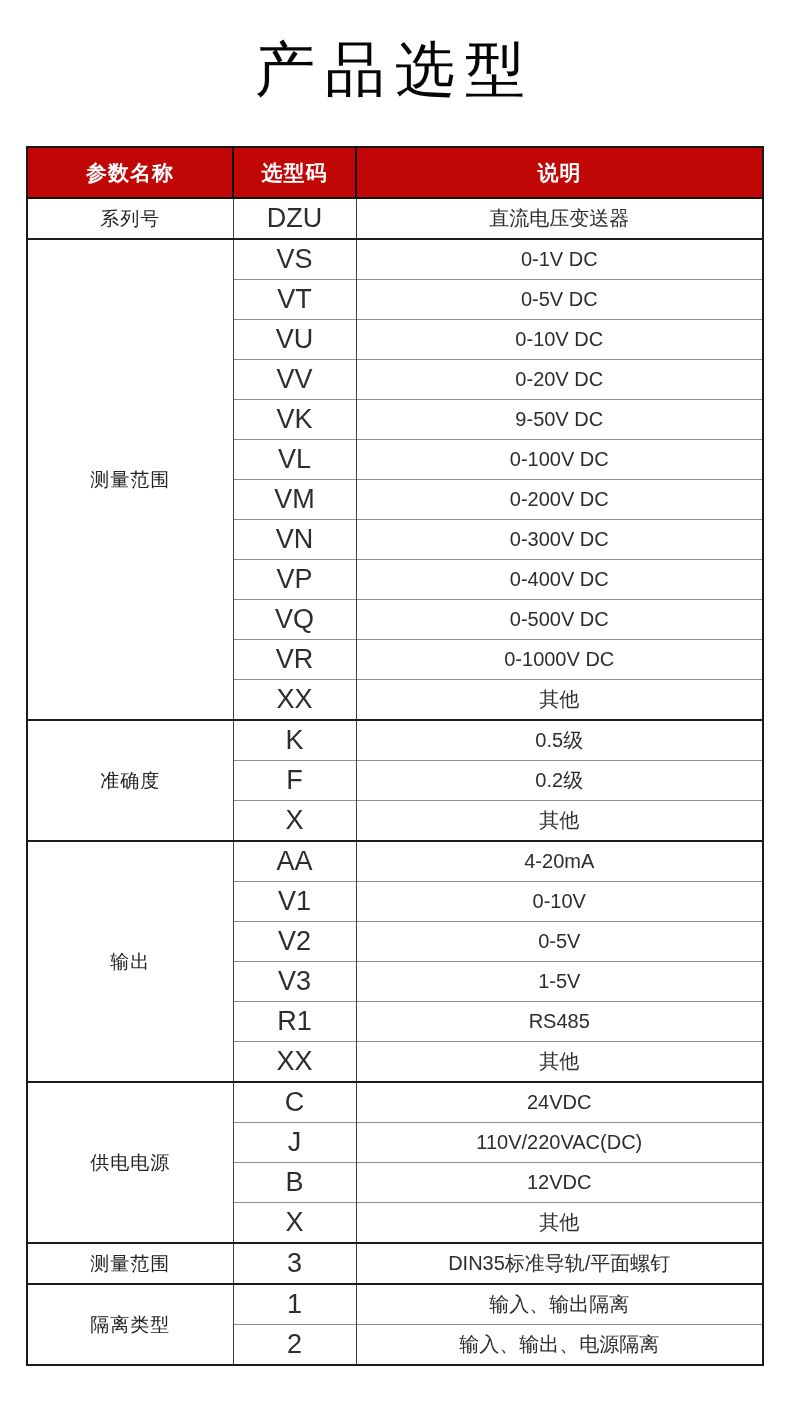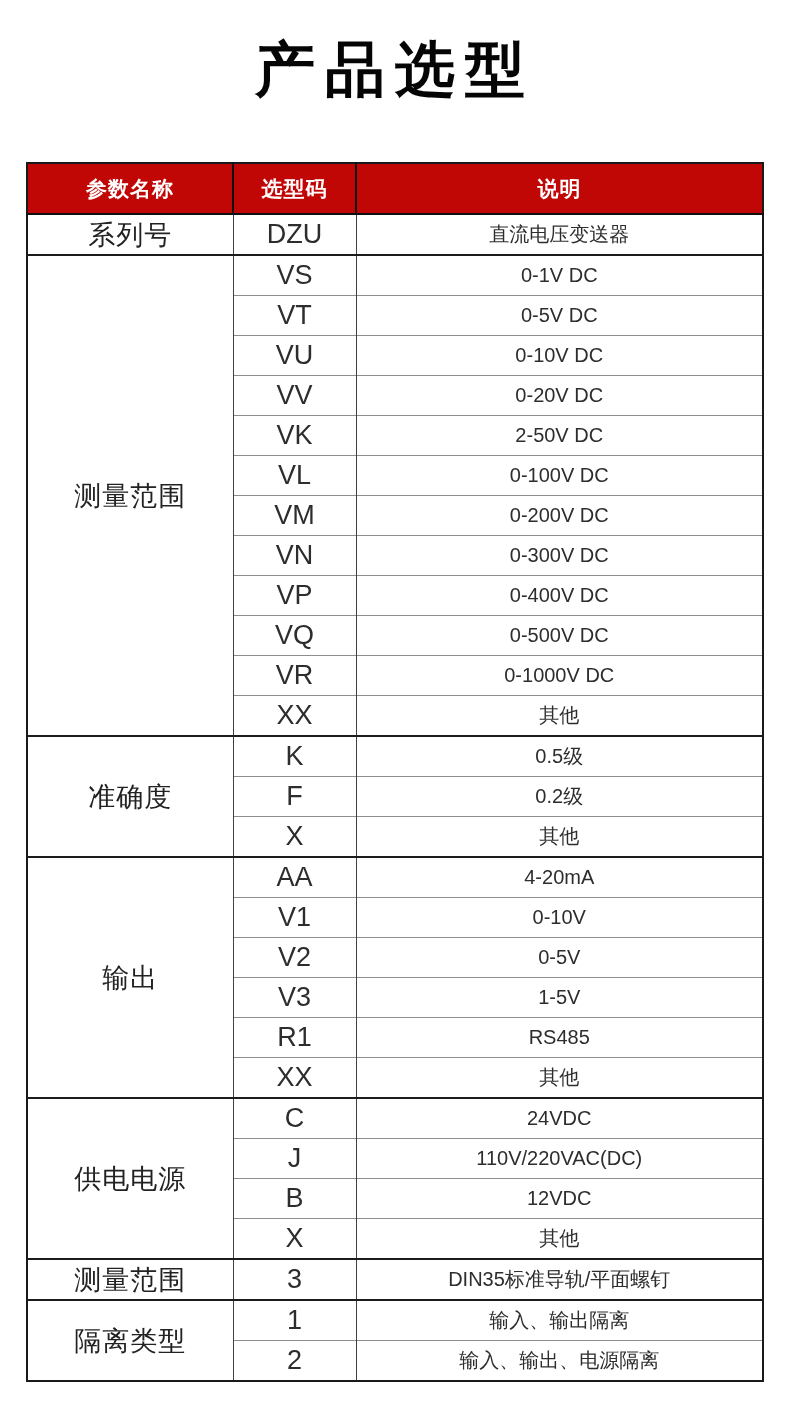--- a/index.html
+++ b/index.html
@@ -10,25 +10,25 @@
   .page {
     width: 790px;
     height: 1422px;
     box-sizing: border-box;
     padding-top: 34px;
     background: #ffffff;
     font-family: "Liberation Sans", sans-serif;
     overflow: hidden;
   }
   .title {
-    margin: 0 0 56px 0;
+    margin: 0 0 40px 0;
     text-align: center;
     font-size: 60px;
     line-height: 72px;
-    font-weight: 700;
+    font-weight: 400;
     letter-spacing: 10px;
     color: #050505;
   }
   table.sel-table {
     width: 736px;
     margin: 0 auto;
     border-collapse: collapse;
     table-layout: fixed;
     border: 2px solid var(--outer-border, #1a1a1a);
   }
@@ -53,21 +53,21 @@
     height: 39px;
     text-align: center;
     vertical-align: middle;
     font-size: 20px;
     color: var(--cell-text, #2d2d2d);
     border-top: 1px solid var(--inner-line, #8e8e8e);
     padding: 0;
   }
   td.code-cell, td.desc-cell { border-left: 1px solid var(--column-line, #3f3f3f); }
   td.param-cell {
-    font-size: 27px;
+    font-size: 19px;
     color: #222222;
     letter-spacing: 1px;
     margin-top: 32px;
   }
   tr.group-start td { border-top: 2px solid var(--group-line, #1c1c1c); }
   td.code-cell { font-size: 27px; }
 </style>
 </head>
 <body>
 
@@ -105,21 +105,21 @@
         <tr>
           <td class="code-cell">VU</td>
           <td class="desc-cell">0-10V DC</td>
         </tr>
         <tr>
           <td class="code-cell">VV</td>
           <td class="desc-cell">0-20V DC</td>
         </tr>
         <tr>
           <td class="code-cell">VK</td>
-          <td class="desc-cell">2-50V DC</td>
+          <td class="desc-cell">9-50V DC</td>
         </tr>
         <tr>
           <td class="code-cell">VL</td>
           <td class="desc-cell">0-100V DC</td>
         </tr>
         <tr>
           <td class="code-cell">VM</td>
           <td class="desc-cell">0-200V DC</td>
         </tr>
         <tr>

